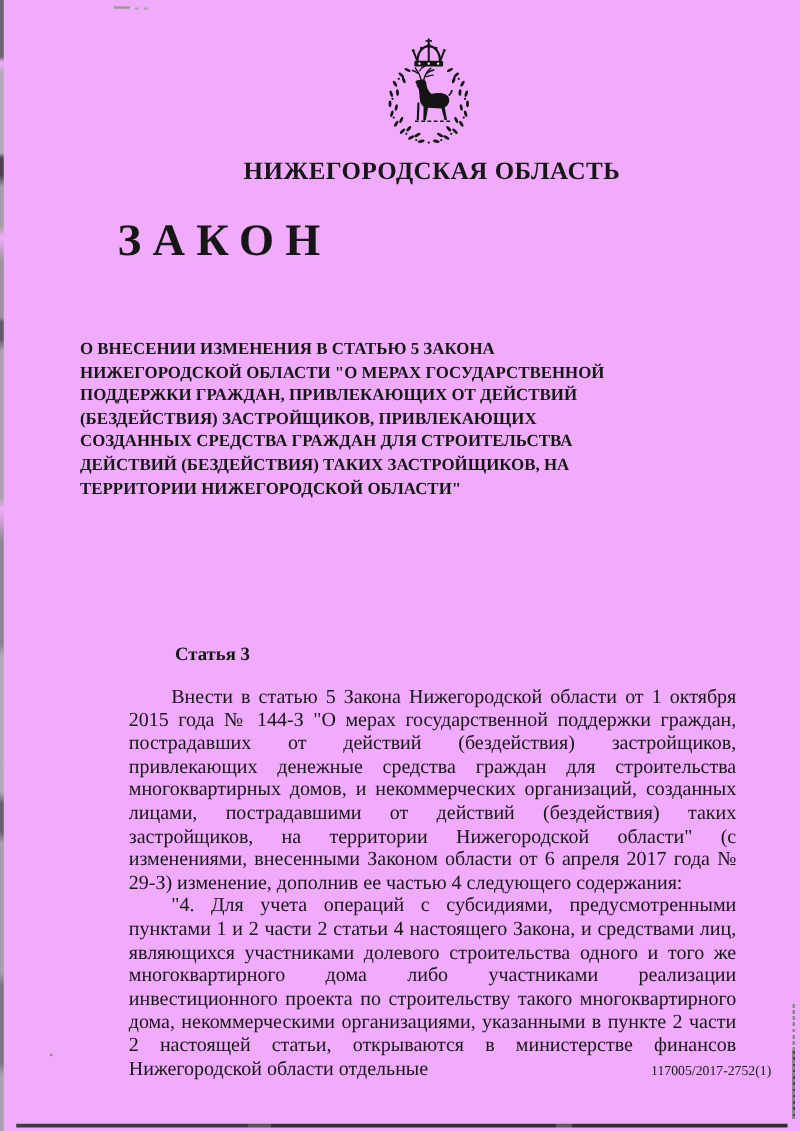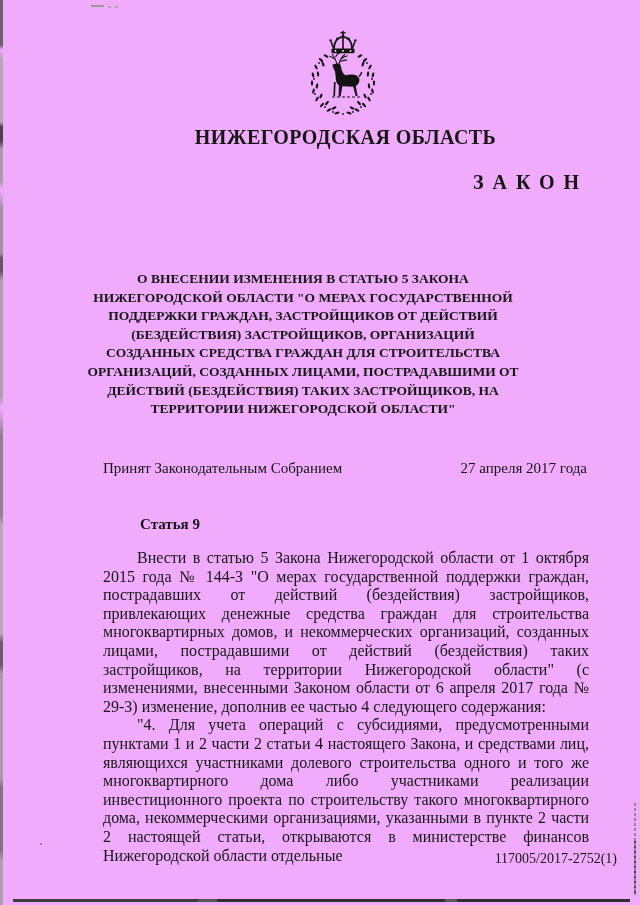--- a/index.html
+++ b/index.html
@@ -8,43 +8,43 @@
     background:#f0abfc; overflow:hidden;
     font-family:Liberation Serif, serif; color:#161616;
   }
   .emblem { position:absolute; left:304px; top:30px; width:78px; height:86px; }
   .region-heading {
     position:absolute; top:126px; left:103px; width:485px;
     text-align:center; font-weight:bold; font-size:20px; letter-spacing:0.4px;
     white-space:nowrap;
   }
   .doc-type {
-    position:absolute; top:171px; left:103px; width:485px;
-    text-align:right; font-weight:bold; font-size:20px;
+    position:absolute; top:171px; left:85px; width:485px;
+    text-align:left; font-weight:bold; font-size:36px;
     letter-spacing:9px; text-indent:9px; white-space:nowrap;
   }
   .law-title {
-    position:absolute; top:270px; left:38px; width:530px;
-    text-align:center; font-weight:bold; font-size:13.5px; line-height:18.6px;
+    position:absolute; top:270px; left:64px; width:530px;
+    font-weight:bold; font-size:13.5px; line-height:18.6px;
   }
   .adopted-row {
     position:absolute; top:460px; left:103px; width:484px;
     display:flex; justify-content:space-between; font-size:15px;
   }
   .article-heading {
     position:absolute; top:516px; left:140px;
     font-weight:bold; font-size:15px;
   }
   .body-text {
     position:absolute; top:549px; left:103px; width:486px;
     font-size:16px; line-height:18.6px; text-align:justify;
   }
   .body-text p { margin:0; text-indent:34px; }
   .footer-code {
-    position:absolute; top:851px; right:23px; font-size:14px;
+    position:absolute; top:851px; right:23px; font-size:11px;
   }
   
   .scan-edge-left {
     position:absolute; left:0; top:0; width:3px; height:905px; opacity:.85;
     background:linear-gradient(to bottom,
       #555 0%, #555 5%, rgba(0,0,0,0) 5.5%,
       #a8a8a8 6.5%, #a8a8a8 13.5%, #2e2e2e 14%, #2e2e2e 15.5%,
       #9a9a9a 16.5%, #9a9a9a 20%, rgba(0,0,0,0) 21%,
       #8f8f8f 23%, #8f8f8f 28%, #4a4a4a 28.5%, #4a4a4a 30%,
       #a0a0a0 31%, #a0a0a0 44%, rgba(0,0,0,0) 45%,
@@ -158,34 +158,29 @@
     </g>
   </svg>
 
   <div class="region-heading">НИЖЕГОРОДСКАЯ ОБЛАСТЬ</div>
 
   <div class="doc-type">ЗАКОН</div>
 
   <div class="law-title">
       <div>О ВНЕСЕНИИ ИЗМЕНЕНИЯ В СТАТЬЮ 5 ЗАКОНА</div>
       <div>НИЖЕГОРОДСКОЙ ОБЛАСТИ "О МЕРАХ ГОСУДАРСТВЕННОЙ</div>
-      <div>ПОДДЕРЖКИ ГРАЖДАН, ЗАСТРОЙЩИКОВ ОТ ДЕЙСТВИЙ</div>
-      <div>(БЕЗДЕЙСТВИЯ) ЗАСТРОЙЩИКОВ, ОРГАНИЗАЦИЙ</div>
+      <div>ПОДДЕРЖКИ ГРАЖДАН, ПРИВЛЕКАЮЩИХ ОТ ДЕЙСТВИЙ</div>
+      <div>(БЕЗДЕЙСТВИЯ) ЗАСТРОЙЩИКОВ, ПРИВЛЕКАЮЩИХ</div>
       <div>СОЗДАННЫХ СРЕДСТВА ГРАЖДАН ДЛЯ СТРОИТЕЛЬСТВА</div>
-      <div>ОРГАНИЗАЦИЙ, СОЗДАННЫХ ЛИЦАМИ, ПОСТРАДАВШИМИ ОТ</div>
       <div>ДЕЙСТВИЙ (БЕЗДЕЙСТВИЯ) ТАКИХ ЗАСТРОЙЩИКОВ, НА</div>
       <div>ТЕРРИТОРИИ НИЖЕГОРОДСКОЙ ОБЛАСТИ"</div>
     </div>
 
-  <div class="adopted-row">
-    <span>Принят Законодательным Собранием</span>
-    <span>27 апреля 2017 года</span>
-  </div>
 
-  <div class="article-heading">Статья 9</div>
+  <div class="article-heading">Статья 3</div>
 
   <div class="body-text">
     <p>Внести в статью 5 Закона Нижегородской области от 1 октября 2015 года № 144-З "О мерах государственной поддержки граждан, пострадавших от действий (бездействия) застройщиков, привлекающих денежные средства граждан для строительства многоквартирных домов, и некоммерческих организаций, созданных лицами, пострадавшими от действий (бездействия) таких застройщиков, на территории Нижегородской области" (с изменениями, внесенными Законом области от 6 апреля 2017 года № 29-З) изменение, дополнив ее частью 4 следующего содержания:</p>
     <p>"4. Для учета операций с субсидиями, предусмотренными пунктами 1 и 2 части 2 статьи 4 настоящего Закона, и средствами лиц, являющихся участниками долевого строительства одного и того же многоквартирного дома либо участниками реализации инвестиционного проекта по строительству такого многоквартирного дома, некоммерческими организациями, указанными в пункте 2 части 2 настоящей статьи, открываются в министерстве финансов Нижегородской области отдельные</p>
   </div>
 
   <div class="footer-code">117005/2017-2752(1)</div>
 
   <div class="scan-edge-left"></div>
   <div class="scan-top-dash"></div>

